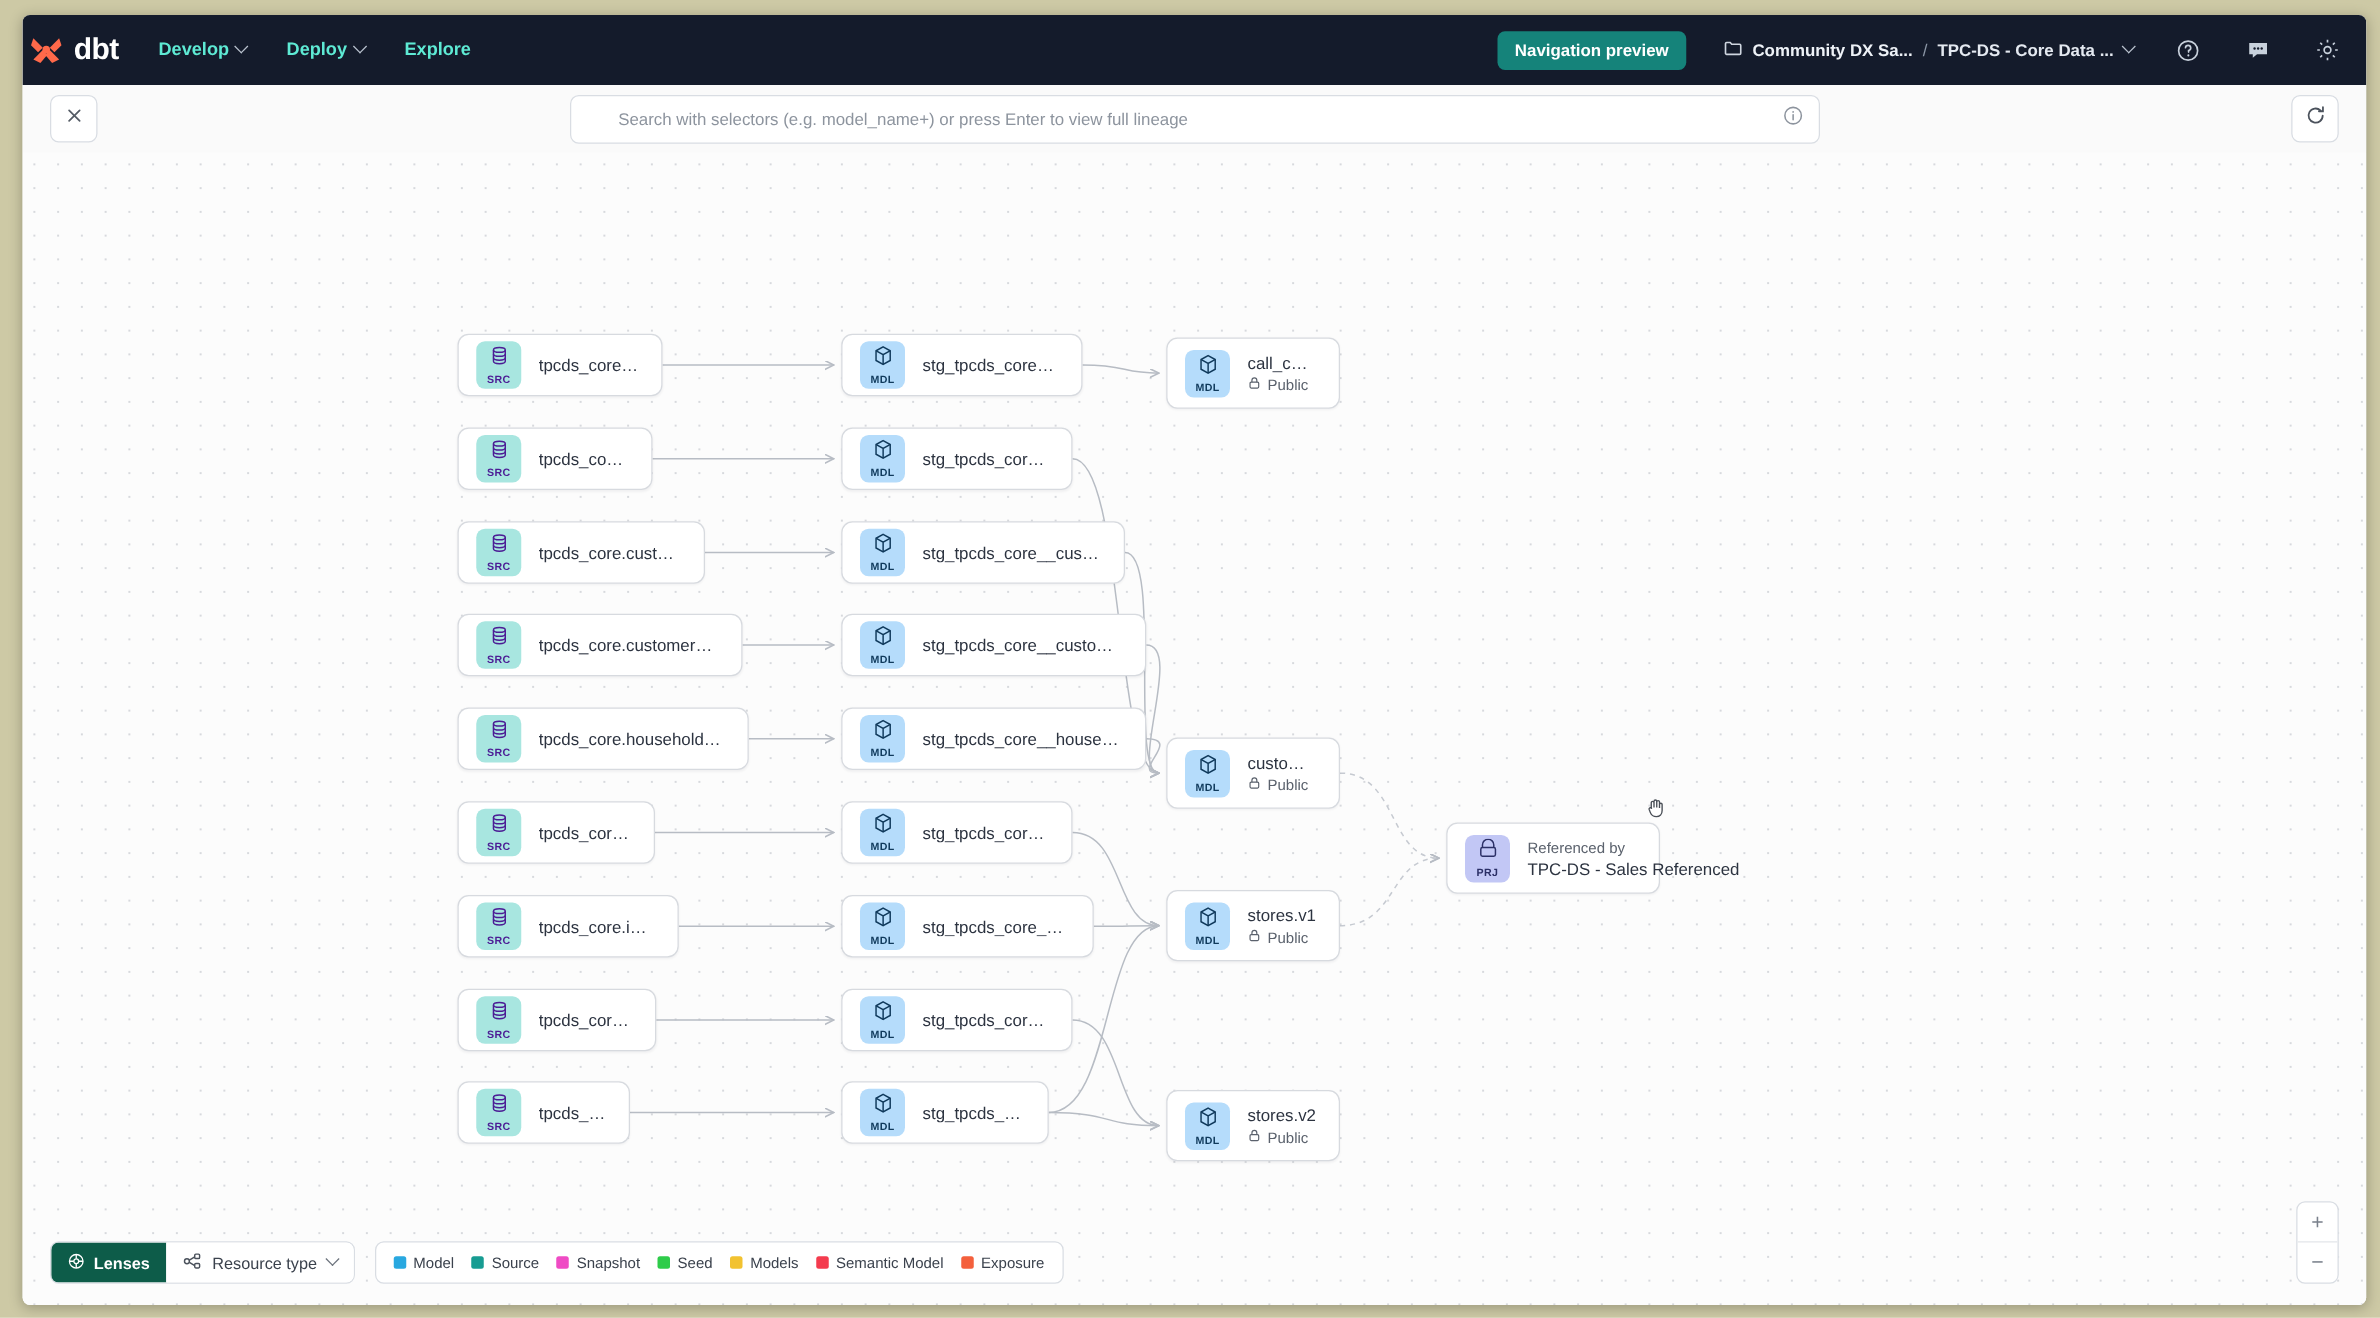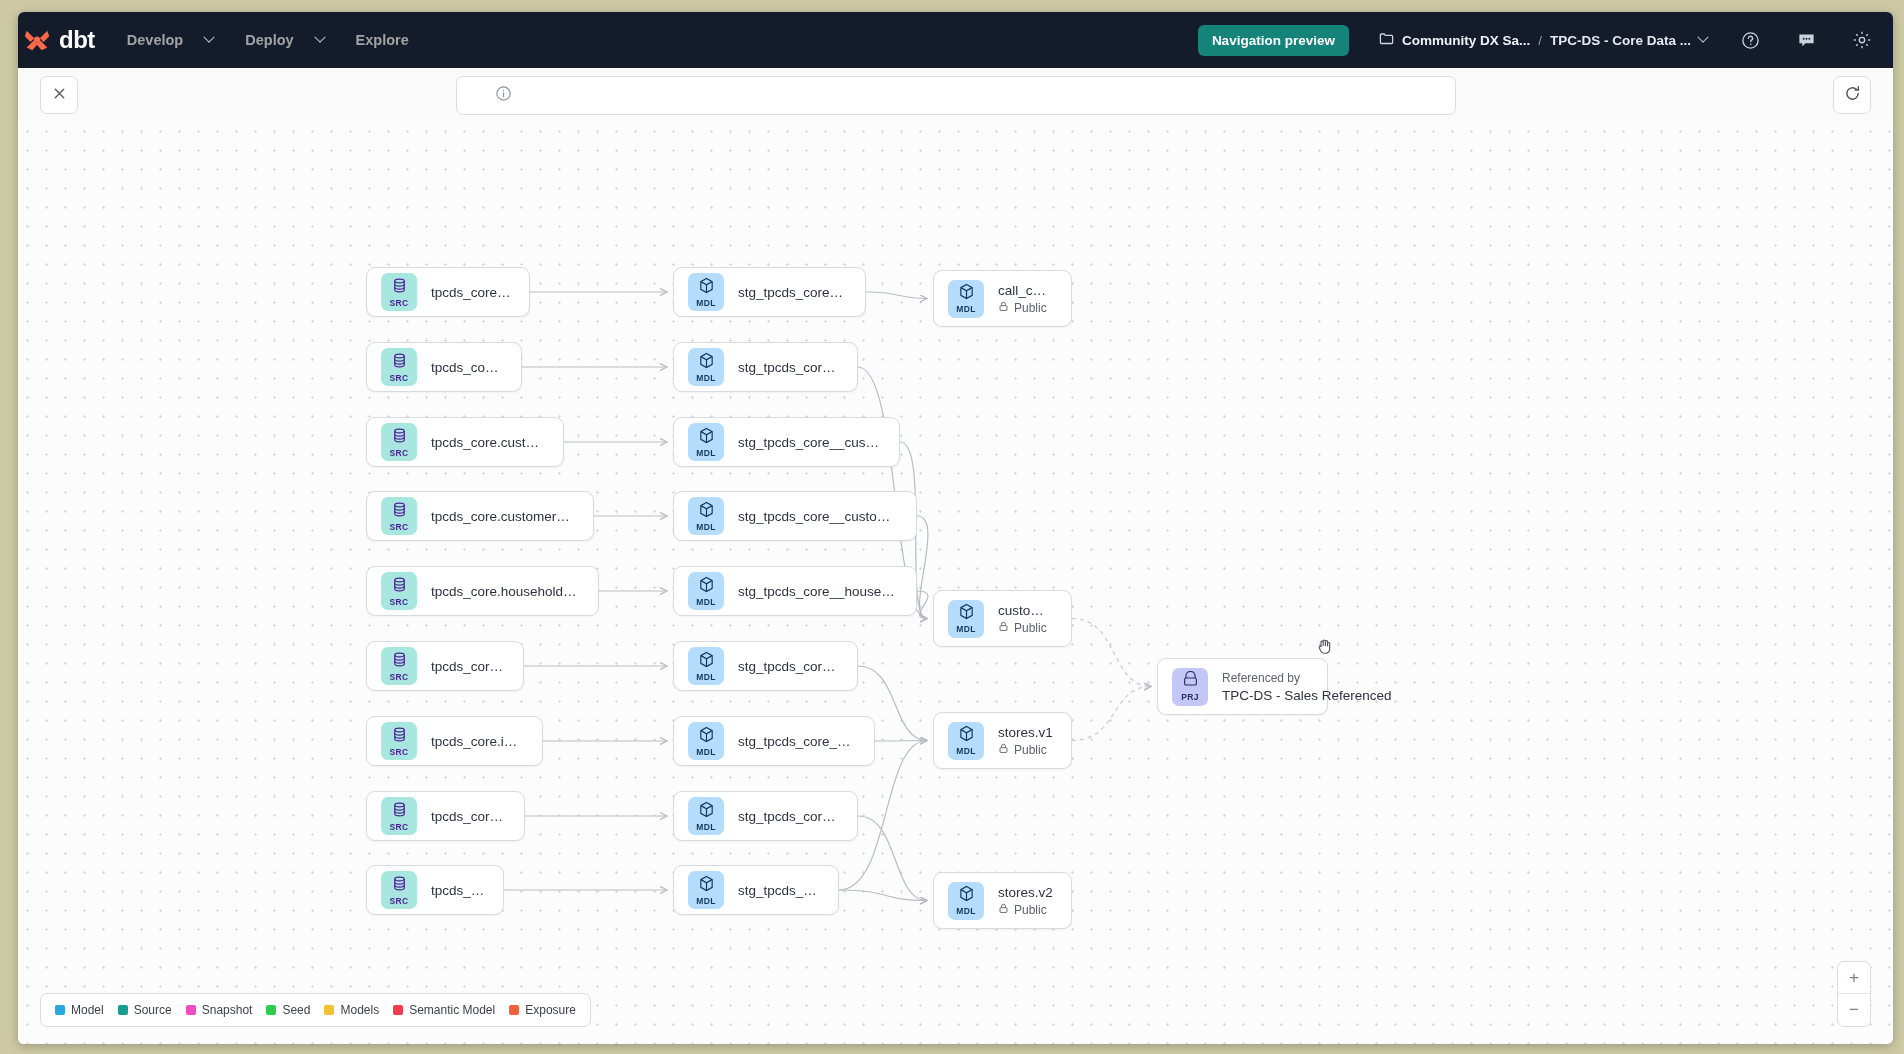--- a/index.html
+++ b/index.html
@@ -25,22 +25,22 @@
     background: #141b2b;
     display: flex; align-items: center;
     padding: 0 18px 0 4px;
     color: #e8ecf2;
   }
   .logo { display: flex; align-items: center; gap: 7px; margin-right: 30px; }
   .logo-mark { width: 30px; height: 30px; position: relative; }
   .logo-text { font-size: 24px; font-weight: 700; color: #fff; letter-spacing: -.5px; }
   .nav-items { display: flex; align-items: center; gap: 28px; }
   .nav-item {
-    font-size: 14.5px; font-weight: 600; color: #a3a3a3;
-    display: flex; align-items: center; gap: 22px; cursor: pointer;
+    font-size: 14.5px; font-weight: 600; color: #5eead4;
+    display: flex; align-items: center; gap: 6px; cursor: pointer;
     padding: 6px 2px;
   }
   .caret { display:inline-block; width:8px;height:8px; border-right:1.6px solid #b9c2ce; border-bottom:1.6px solid #b9c2ce; transform: rotate(45deg) translate(-2px,-2px); }
   .nav-right { margin-left: auto; display: flex; align-items: center; gap: 30px; }
   .nav-pill {
     background: #15837a; color: #fff; font-size: 13.5px; font-weight: 600;
     padding: 8px 14px; border-radius: 6px; cursor: pointer;
   }
   .crumbs { display: flex; align-items: center; gap: 8px; font-size: 13.5px; font-weight: 700; color: #eef2f7; }
   .crumb-sep { color: #8d98a8; font-weight: 400; }
@@ -245,20 +245,21 @@
 
 
     <div class="searchwrap">
       <span>
         <svg width="16" height="16" viewBox="0 0 18 18" fill="none" stroke="#73798
 3" stroke-width="1.5">
           <circle cx="7.8" cy="7.8" r="5.3"></circle>
             <path d="M11.8 11.8L16 16" stroke-linecap="round"></path>
         </svg>
       </span>
+      <input type="text" value="" placeholder="Search with selectors (e.g. model_name+) or press Enter to view full lineage" style="">
       <span>
         <svg width="17" height="17" viewBox="0 0 18 18" fill="none" stroke="#8d949e" stroke-width="1.3">
           <circle cx="9" cy="9" r="7"></circle>
             <path d="M9 8.2v4.2" stroke-linecap="round"></path>
             <circle cx="9" cy="5.9" r=".75" fill="#8d949e" stroke="none"></circle>
         </svg>
       </span>
     </div>
 
     <div class="refresh-btn">
@@ -619,20 +620,44 @@
         </div>
       </div>
 
     <span class="grabcursor">
       <svg width="20" height="20" viewBox="0 0 20 20" fill="#ffffff" stroke="#4a4f57" stroke-width="1.1">
         <path d="M6 11V6.2a1.1 1.1 0 1 1 2.2 0V10V5.1a1.1 1.1 0 1 1 2.2 0V10V5.6a1.1 1.1 0 1 1 2.2 0V10.4V7.6a1.05 1.05 0 1 1 2.1 0v4.8c0 2.9-1.9 4.9-4.6 4.9-2.6 0-4.1-1.4-4.8-3.2l-1-2.6a1.1 1.1 0 0 1 1.9-1z"></path>
       </svg>
     </span>
 
     <div class="bottombar">
+      <div class="lenses-group">
+        <div class="lenses-btn">
+          <span>
+            <svg width="14" height="14" viewBox="0 0 16 16" fill="none" stroke="#ffffff" stroke-width="1.2">
+              <circle cx="8" cy="8" r="6.2"></circle>
+                <circle cx="8" cy="8" r="2.2"></circle>
+              <path d="M8 1.8v3.9M8 10.3v3.9M1.8 8h3.9M10.3 8h3.9"></path>
+            </svg>
+          </span>
+          <span>Lenses</span>
+        </div>
+        <div class="restype-btn">
+          <span>
+            <svg width="16" height="16" viewBox="0 0 18 18" fill="none" stroke="#4b525c" stroke-width="1.3">
+              <circle cx="4" cy="9" r="2.2"></circle>
+                <rect x="11" y="2.6" width="4.4" height="4" rx="1"></rect>
+              <rect x="11" y="11" width="4.4" height="4" rx="1"></rect>
+              <path d="M6.2 8l4.8-3M6.2 10l4.8 3"></path>
+            </svg>
+          </span>
+          <span>Resource type</span>
+          <i class="caret" style="border-color:#6b727c;"></i>
+        </div>
+      </div>
 
       <div class="legend" id="legend">
           <div class="legend-item">
             <span class="swatch" style="background: rgb(41, 168, 224);"></span>
             <span>Model</span>
           </div>
           <div class="legend-item">
             <span class="swatch" style="background: rgb(23, 156, 146);"></span>
             <span>Source</span>
           </div>

